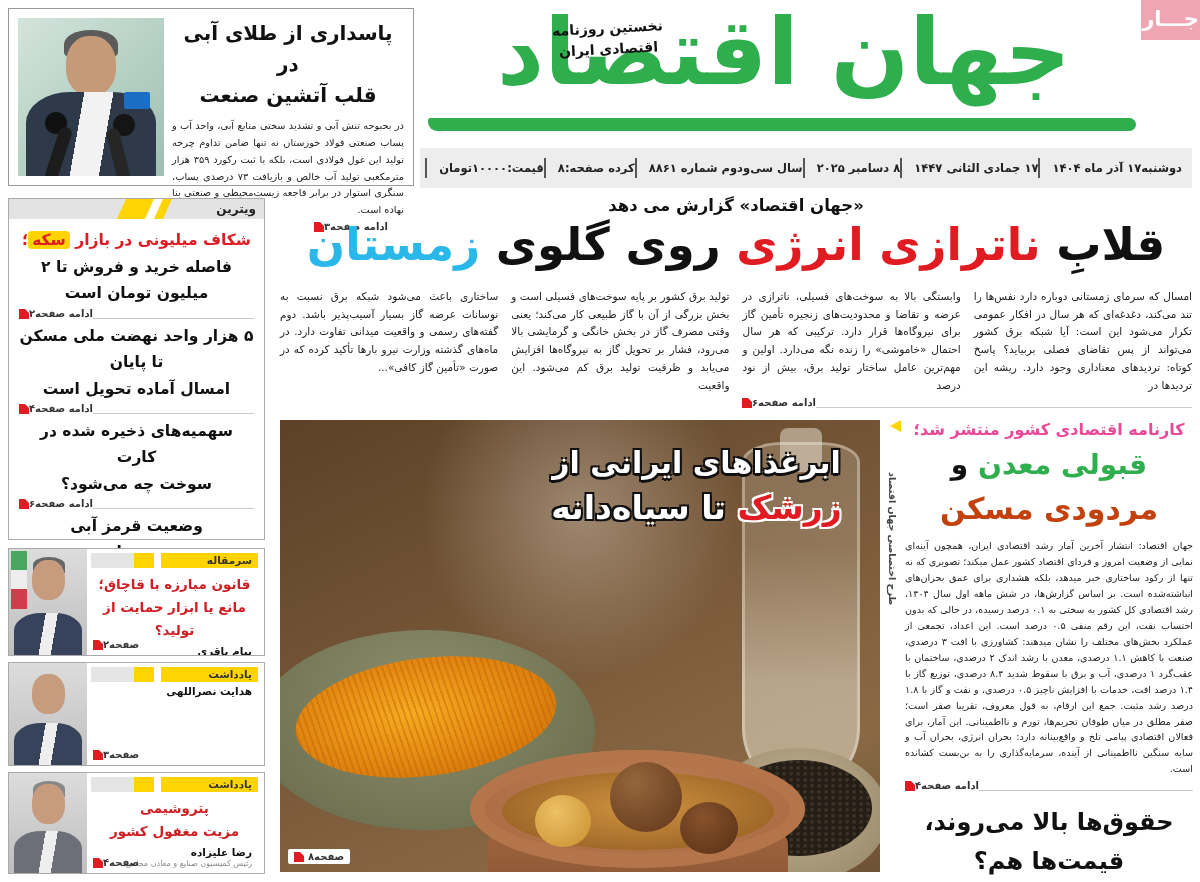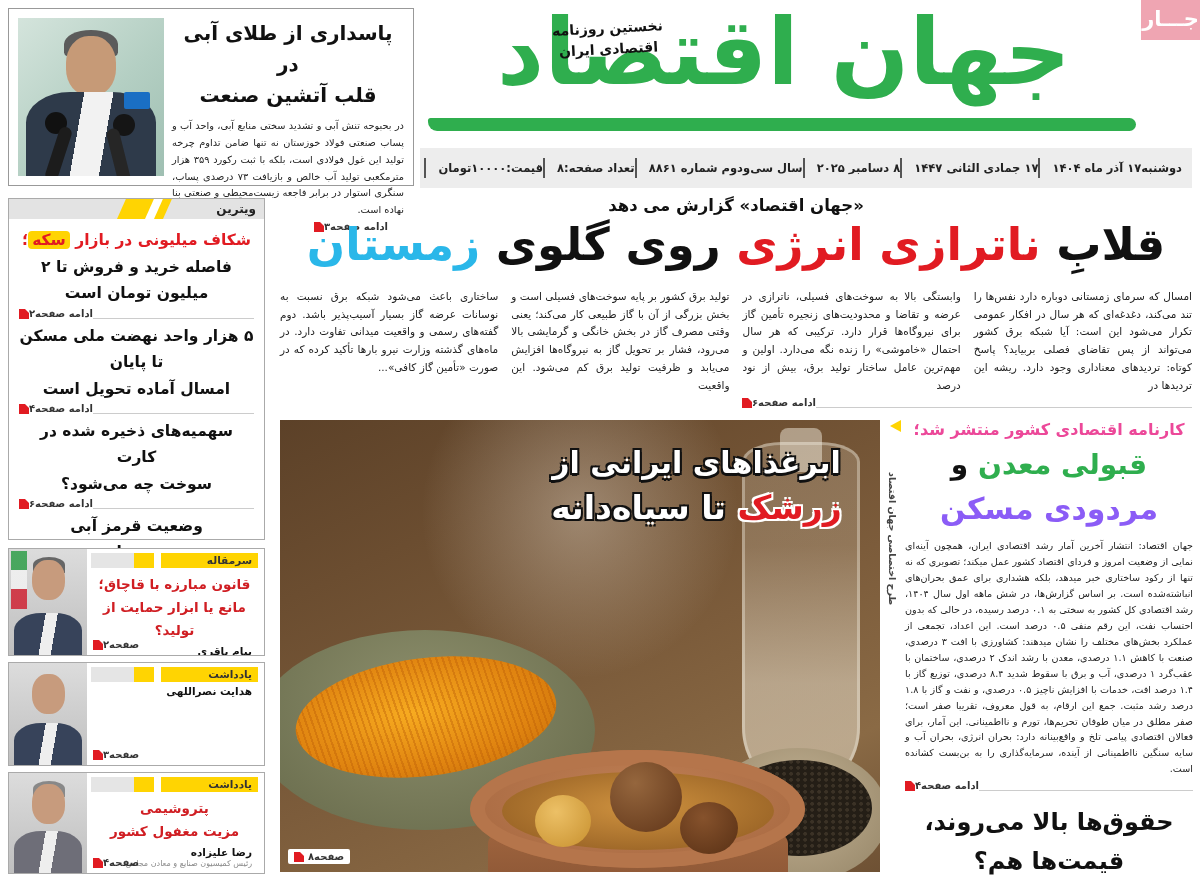--- a/index.html
+++ b/index.html
@@ -98,21 +98,21 @@
   .credit-strip{left:883px;top:420px;width:18px;height:230px;}
   .credit-arrow{width:0;height:0;border-top:6px solid transparent;border-bottom:6px solid transparent;
                 border-right:11px solid #ffd402;margin:0 0 4px 4px;}
   .credit-text{writing-mode:vertical-rl;font-size:9.5px;font-weight:bold;color:#444;height:205px;
                text-align:center;margin-right:3px;}
   
   .rc{left:905px;top:420px;width:288px;}
   .rc-kicker{text-align:center;font-size:16px;font-weight:bold;color:#ec4899;}
   .rc-green{text-align:center;font-size:28px;font-weight:900;color:#2fae4e;margin-top:8px;line-height:1.3;}
   .rc-green .mid{color:#111;}
-  .rc-red{text-align:center;font-size:30px;font-weight:900;color:#8b5cf6;margin-top:6px;line-height:1.3;}
+  .rc-red{text-align:center;font-size:30px;font-weight:900;color:#c2410c;margin-top:6px;line-height:1.3;}
   .rc-body{font-size:9.6px;line-height:1.66;text-align:justify;color:#222;margin-top:10px;}
   .rc-more{margin-top:3px;}
   .salary{text-align:center;font-size:24px;font-weight:900;color:#111;line-height:1.6;margin-top:12px;}
   
   .sb-card{left:8px;width:257px;border:1px solid #aaa;box-sizing:border-box;background:#fff;position:absolute;}
   .vitrine{top:198px;height:342px;}
   .vit-bar{height:20px;background:#e3e3e3;position:relative;font-size:12px;font-weight:bold;color:#222;
            line-height:20px;padding-right:8px;overflow:hidden;}
   .vit-notch{position:absolute;left:112px;top:-4px;width:46px;height:30px;background:#ffd402;transform:skewX(-24deg);}
   .vit-notch2{position:absolute;left:140px;top:-4px;width:9px;height:30px;background:#fff;transform:skewX(-24deg);}
@@ -158,21 +158,21 @@
   </div>
   <div class="abs tagline">
     <div>نخستین روزنامه</div>
     <div>اقتصادی ایران</div>
   </div>
   <div class="abs datebar">
     <span>دوشنبه۱۷ آذر ماه ۱۴۰۴</span>
     <span>۱۷ جمادی الثانی ۱۴۴۷</span>
     <span>۸ دسامبر ۲۰۲۵</span>
     <span>سال سی‌ودوم شماره ۸۸۶۱</span>
-    <span>تعداد صفحه:۸</span>
+    <span>کرده صفحه:۸</span>
     <span>قیمت:۱۰۰۰۰تومان</span>
   </div>
 
   <div class="abs tl-box">
     <div class="tl-content">
       <div class="tl-title">پاسداری از طلای آبی در
 قلب آتشین صنعت</div>
       <div class="tl-body">در بحبوحه تنش آبی و تشدید سختی منابع آبی، واحد آب و پساب صنعتی فولاد خوزستان نه تنها ضامن تداوم چرخه تولید این غول فولادی است، بلکه با ثبت رکورد ۳۵۹ هزار مترمکعبی تولید آب خالص و بازیافت ۷۳ درصدی پساب، سنگری استوار در برابر فاجعه زیست‌محیطی و صنعتی بنا نهاده است.</div>
       <div class="more-row" style="margin-top:2px;width:90px;">
         <span class="ci"></span>

